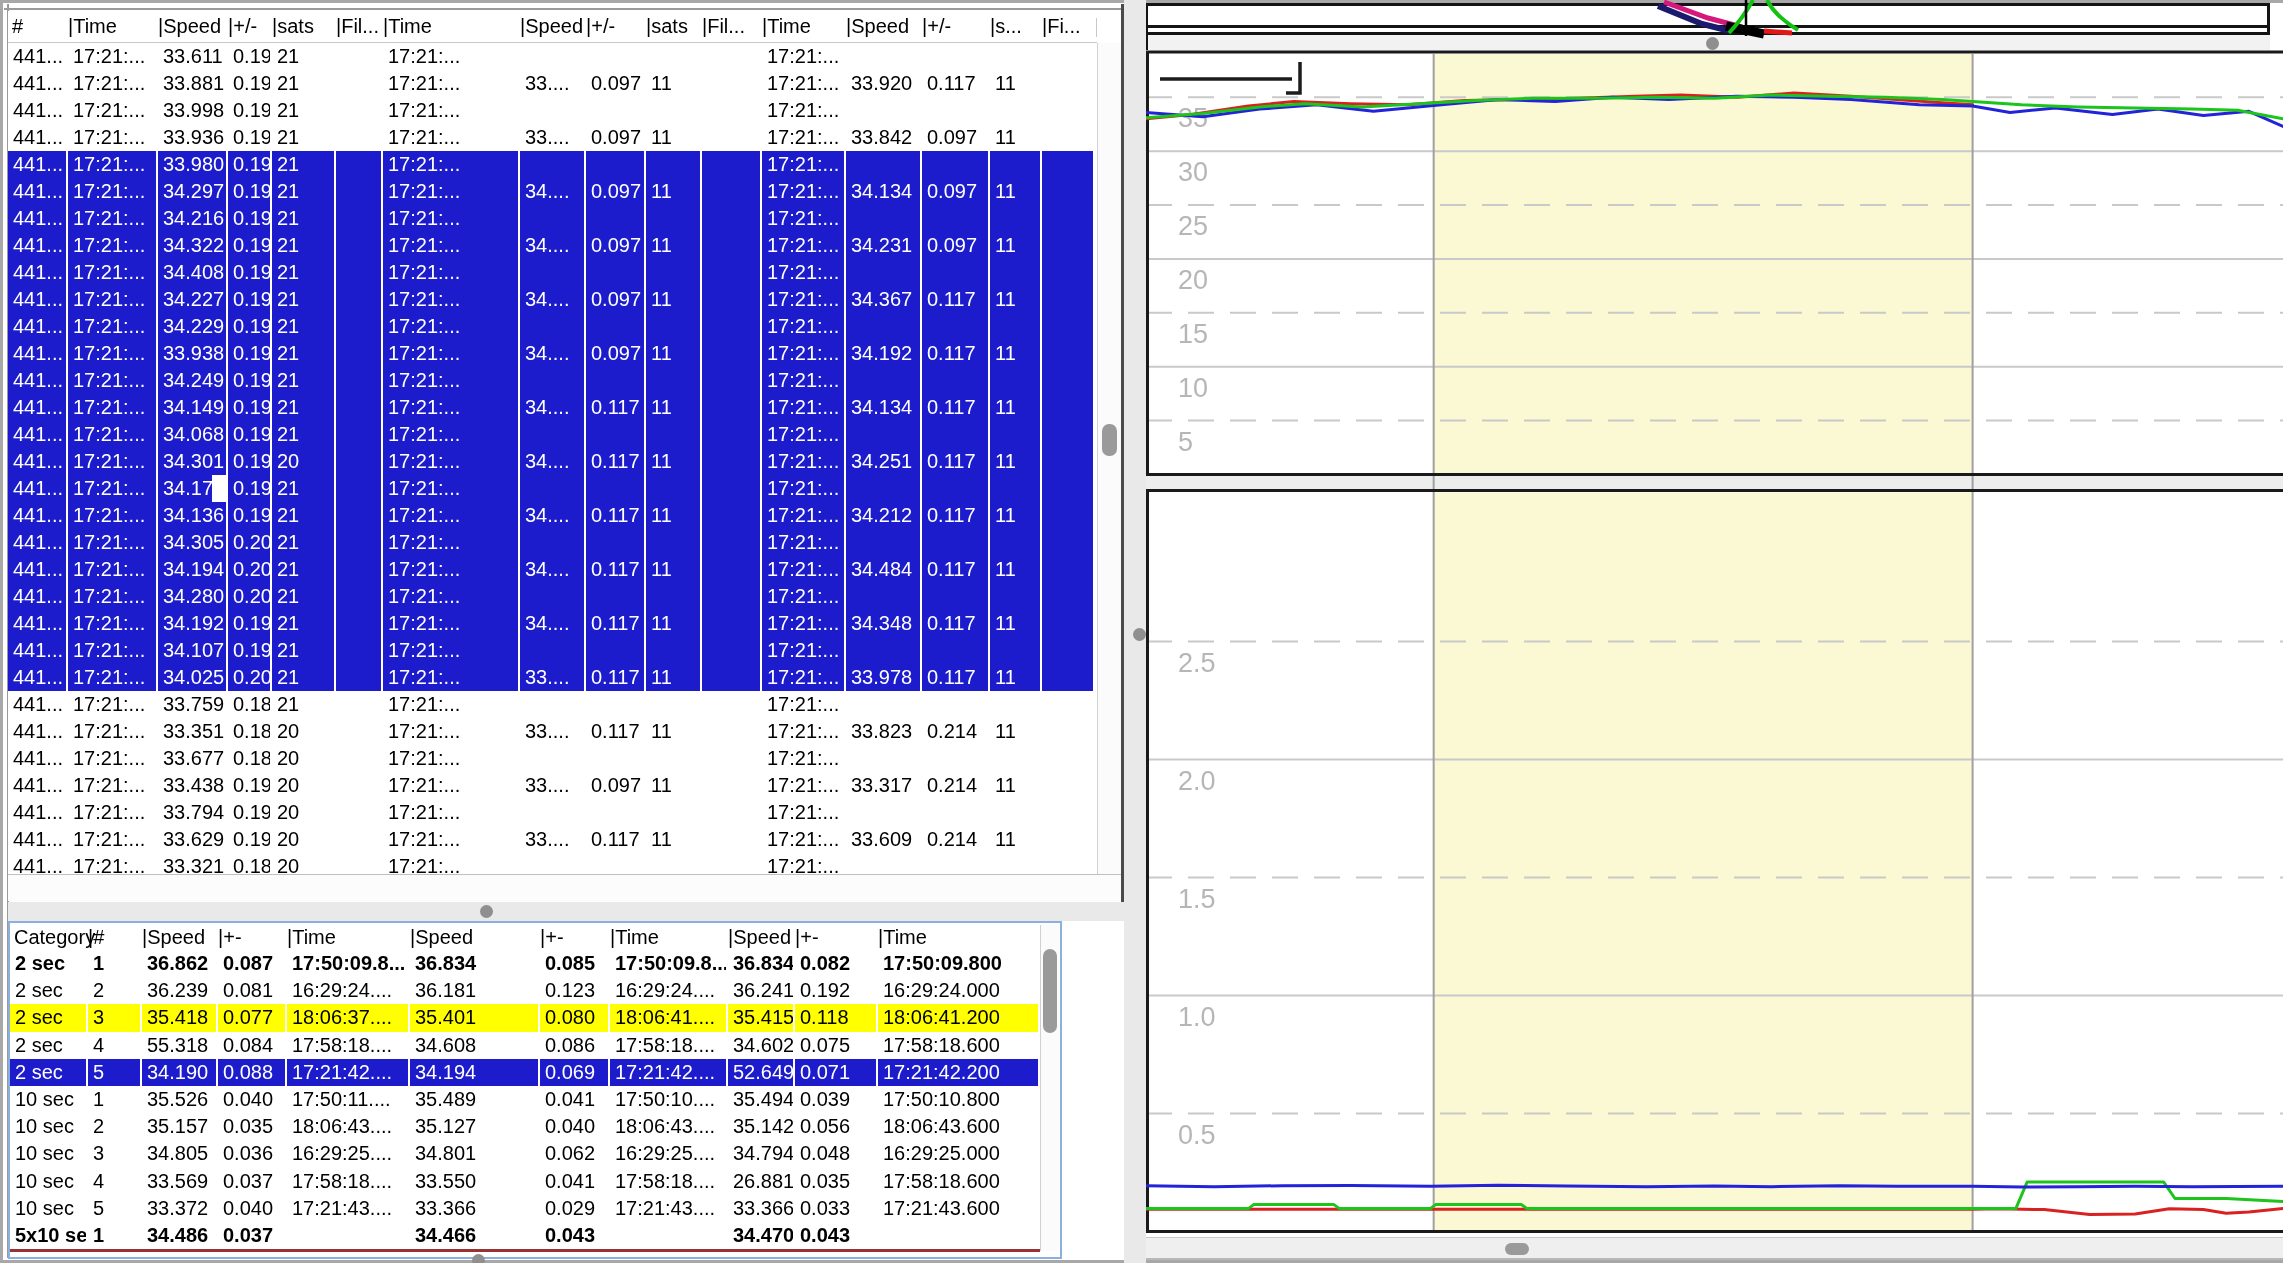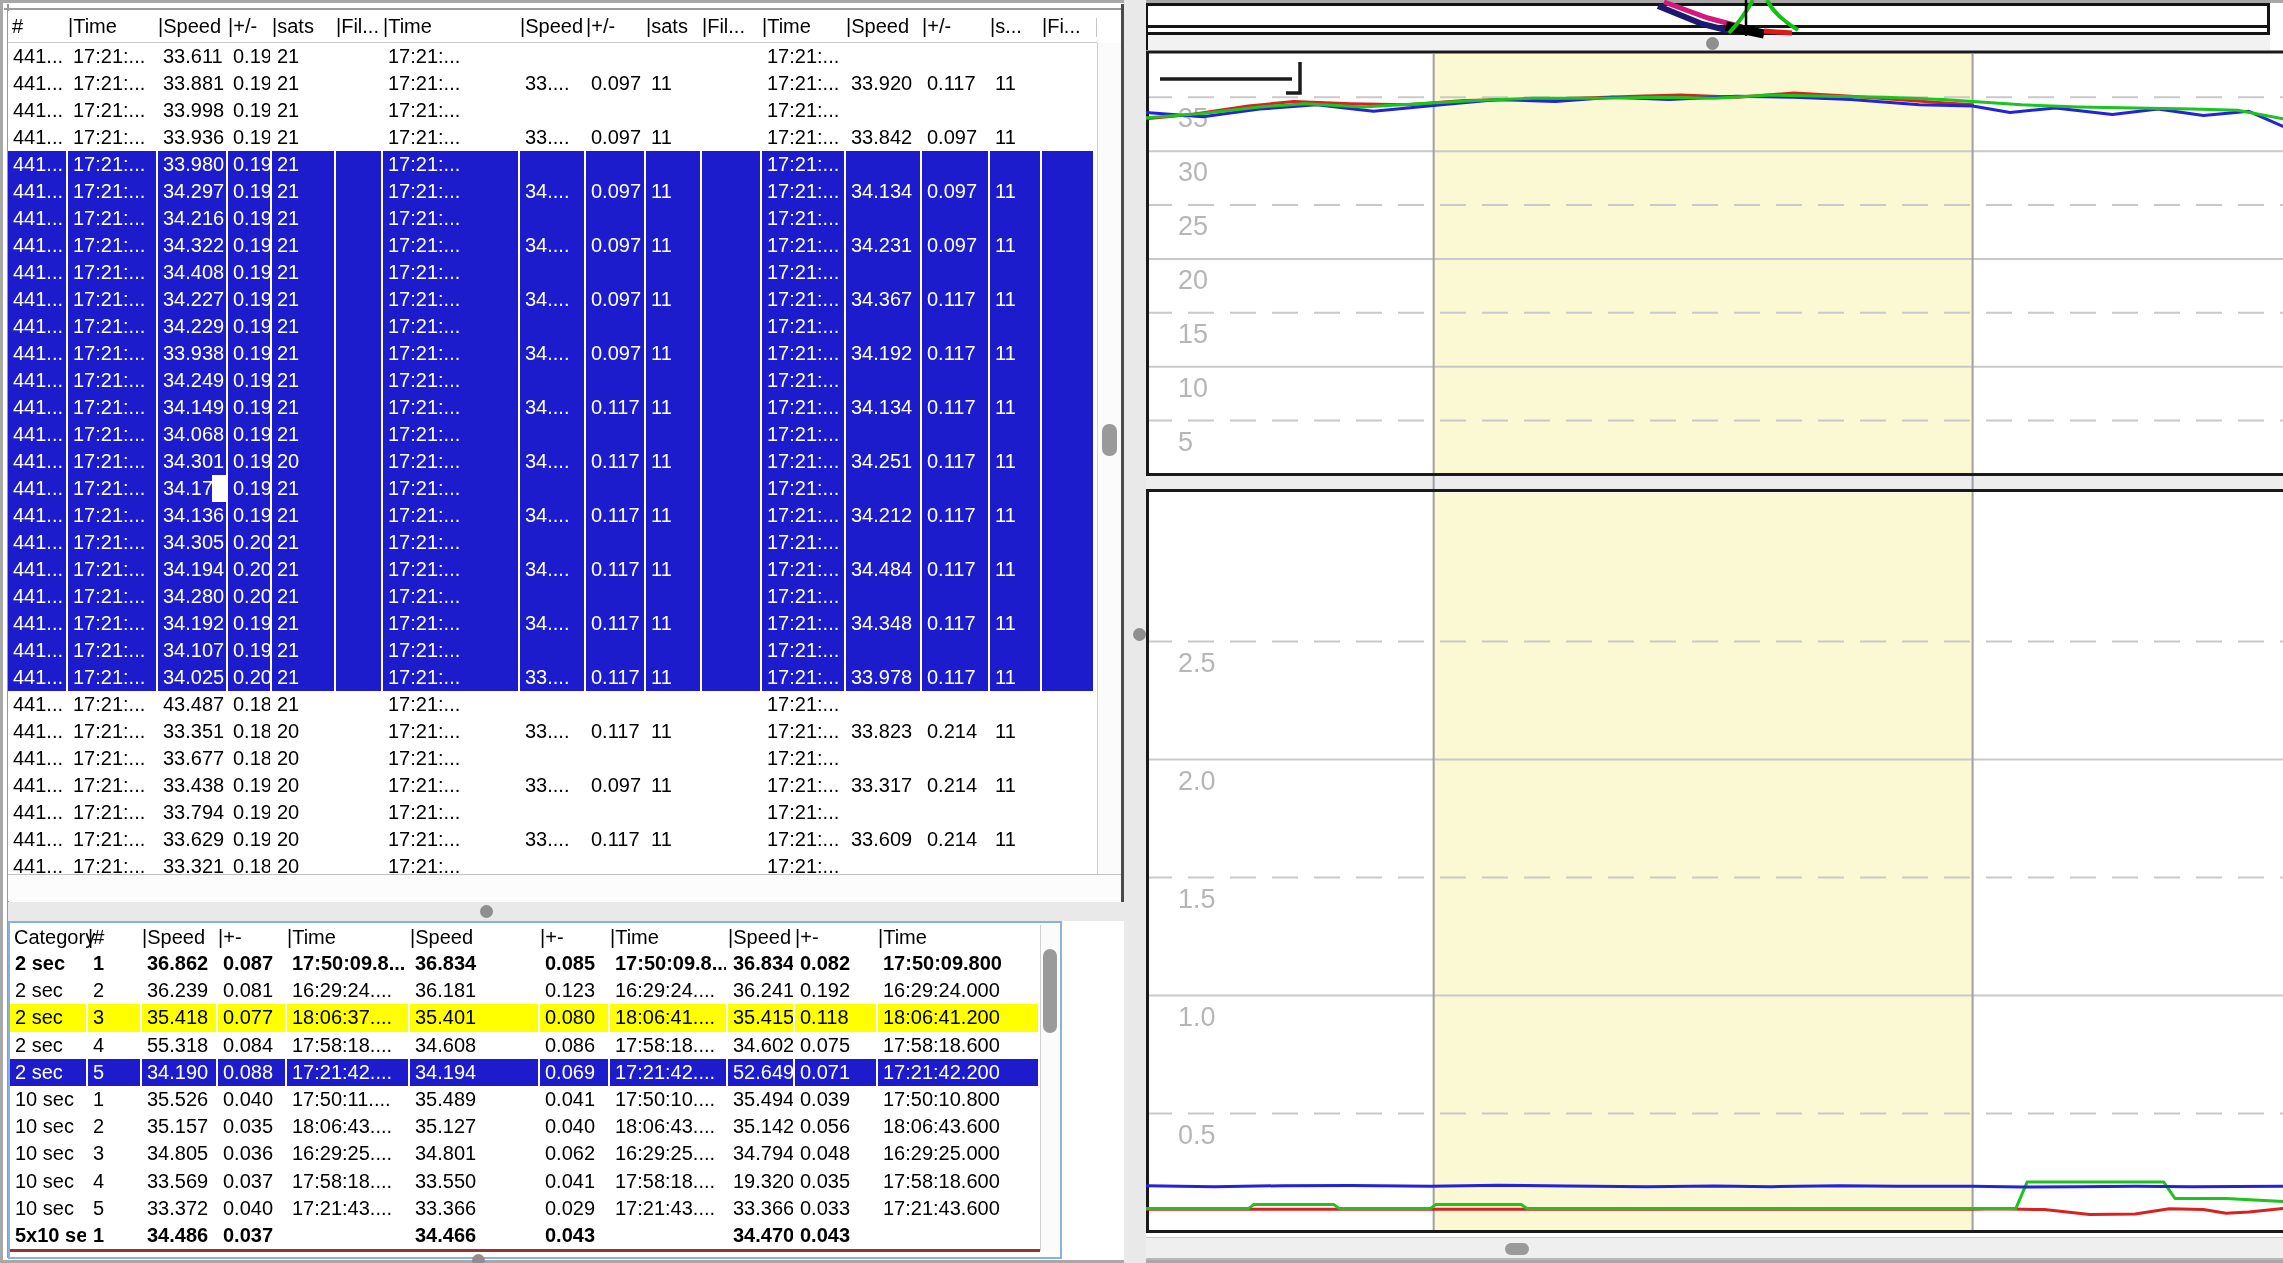--- a/index.html
+++ b/index.html
@@ -493,21 +493,21 @@
         <span class="cell" style="left: 694px; width: 60px;"></span>
         <span class="cell" style="left: 754px; width: 84px;">17:21:...</span>
         <span class="cell" style="left: 838px; width: 76px;">33.978</span>
         <span class="cell" style="left: 914px; width: 68px;">0.117</span>
         <span class="cell" style="left: 982px; width: 52px;">11</span>
         <span class="cell" style="left: 1034px; width: 53px;"></span>
       </div>
       <div class="mt-row" style="top: 648px;">
         <span class="cell" style="left: 0px; width: 60px;">441...</span>
         <span class="cell" style="left: 60px; width: 90px;">17:21:...</span>
-        <span class="cell" style="left: 150px; width: 70px;">43.487</span>
+        <span class="cell" style="left: 150px; width: 70px;">33.759</span>
         <span class="cell" style="left: 220px; width: 44px;">0.189</span>
         <span class="cell" style="left: 264px; width: 64px;">21</span>
         <span class="cell" style="left: 328px; width: 47px;"></span>
         <span class="cell" style="left: 375px; width: 137px;">17:21:...</span>
         <span class="cell" style="left: 512px; width: 66px;"></span>
         <span class="cell" style="left: 578px; width: 60px;"></span>
         <span class="cell" style="left: 638px; width: 56px;"></span>
         <span class="cell" style="left: 694px; width: 60px;"></span>
         <span class="cell" style="left: 754px; width: 84px;">17:21:...</span>
         <span class="cell" style="left: 838px; width: 76px;"></span>
@@ -756,21 +756,21 @@
       </div>
       <div class="rt-row" style="top: 217.6px;">
         <span class="cell" style="left: 0px; width: 78px;">10 sec</span>
         <span class="cell" style="left: 78px; width: 54px;">4</span>
         <span class="cell" style="left: 132px; width: 76px;">33.569</span>
         <span class="cell" style="left: 208px; width: 69px;">0.037</span>
         <span class="cell" style="left: 277px; width: 123px;">17:58:18....</span>
         <span class="cell" style="left: 400px; width: 130px;">33.550</span>
         <span class="cell" style="left: 530px; width: 70px;">0.041</span>
         <span class="cell" style="left: 600px; width: 118px;">17:58:18....</span>
-        <span class="cell" style="left: 718px; width: 67px;">19.320</span>
+        <span class="cell" style="left: 718px; width: 67px;">26.881</span>
         <span class="cell" style="left: 785px; width: 83px;">0.035</span>
         <span class="cell" style="left: 868px; width: 162px;">17:58:18.600</span>
       </div>
       <div class="rt-row" style="top: 244.8px;">
         <span class="cell" style="left: 0px; width: 78px;">10 sec</span>
         <span class="cell" style="left: 78px; width: 54px;">5</span>
         <span class="cell" style="left: 132px; width: 76px;">33.372</span>
         <span class="cell" style="left: 208px; width: 69px;">0.040</span>
         <span class="cell" style="left: 277px; width: 123px;">17:21:43....</span>
         <span class="cell" style="left: 400px; width: 130px;">33.366</span>

